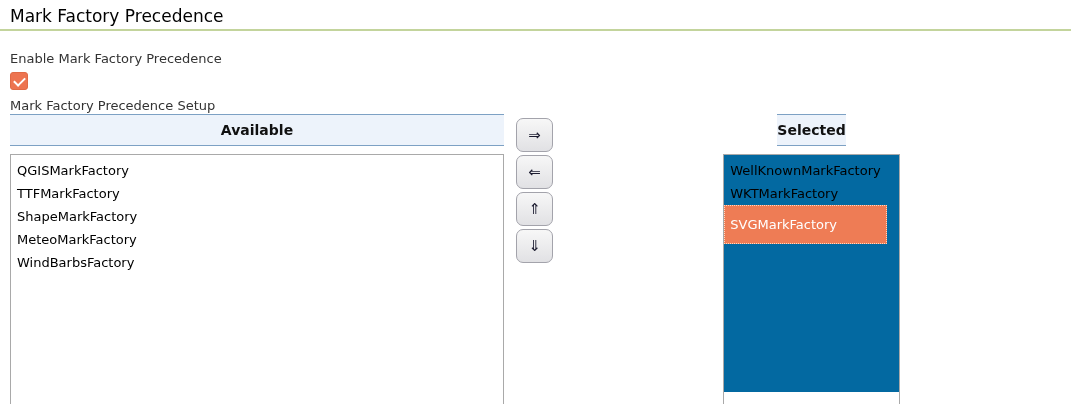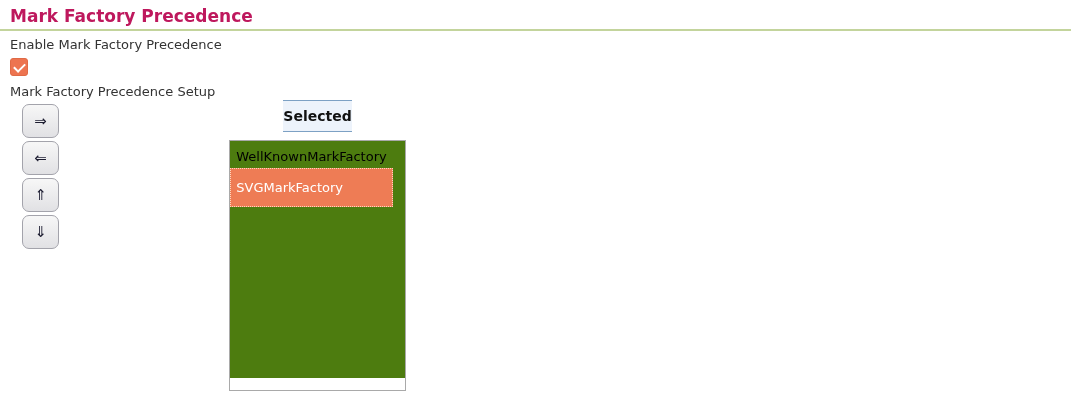--- a/index.html
+++ b/index.html
@@ -8,35 +8,35 @@
     width: 1071px; height: 404px;
     background: #ffffff;
     font-family: "DejaVu Sans", "Liberation Sans", sans-serif;
     color: #222;
     overflow: hidden;
   }
 
   
   .page-title {
     font-size: 17px;
-    font-weight: bold;
-    color: #be185d;
+    font-weight: normal;
+    color: #000000;
     padding: 7px 4px 3px 10px;
     border-bottom: 2px solid #c3d49c;
     line-height: 19px;
   }
 
   
   .field-label {
     font-size: 13px;
     color: #333;
     line-height: 16px;
     padding-left: 10px;
   }
-  .enable-label { margin-top: 6px; }
+  .enable-label { margin-top: 20px; }
   .setup-label  { margin-top: 8px; }
 
   
   .checkbox-row { margin: 5px 0 0 10px; height: 18px; }
   input[type="checkbox"].orange-check {
     appearance: none; -webkit-appearance: none;
     width: 18px; height: 18px;
     background: #ed7450;
     border: 1px solid #e06a45;
     border-radius: 3px;
@@ -87,21 +87,21 @@
 
   .listbox {
     height: 251px;
     border: 1px solid #a9a9a9;
     font-size: 13px;
     overflow: hidden;
     background: #fff;
   }
   .pane.left .listbox { padding-top: 4px; }
   .cream-area {
-    background: #4d7c0f;
+    background: #0369a1;
     height: 237px;
     padding-top: 4px;
   }
 
   .option {
     padding: 3px 6px;
     line-height: 17px;
     color: #000;
     white-space: nowrap;
     cursor: default;
@@ -138,20 +138,31 @@
 <div class="field-label enable-label">Enable Mark Factory Precedence</div>
 
 <div class="checkbox-row">
   <input type="checkbox" class="orange-check" checked="checked" style="">
 </div>
 
 <div class="field-label setup-label">Mark Factory Precedence Setup</div>
 
 <div class="palette">
 
+  <div class="pane left">
+    <div class="pane-header">Available</div>
+    <div class="listbox">
+
+    <div class="option">QGISMarkFactory</div>
+        <div class="option">TTFMarkFactory</div>
+        <div class="option">ShapeMarkFactory</div>
+        <div class="option">MeteoMarkFactory</div>
+        <div class="option">WindBarbsFactory</div>
+      </div>
+  </div>
 
   <div class="btn-col">
     <button class="arrow-btn">
       <span>⇒</span>
     </button>
     <button class="arrow-btn">
       <span>⇐</span>
     </button>
     <button class="arrow-btn">
       <span>⇑</span>
@@ -160,18 +171,19 @@
       <span>⇓</span>
     </button>
   </div>
 
   <div class="pane right">
     <div class="pane-header">Selected</div>
     <div class="listbox">
       <div class="cream-area">
 
       <div class="option">WellKnownMarkFactory</div>
+          <div class="option">WKTMarkFactory</div>
           <div class="option selected">SVGMarkFactory</div>
         </div>
     </div>
   </div>
 
 </div>
 
 </body></html>

